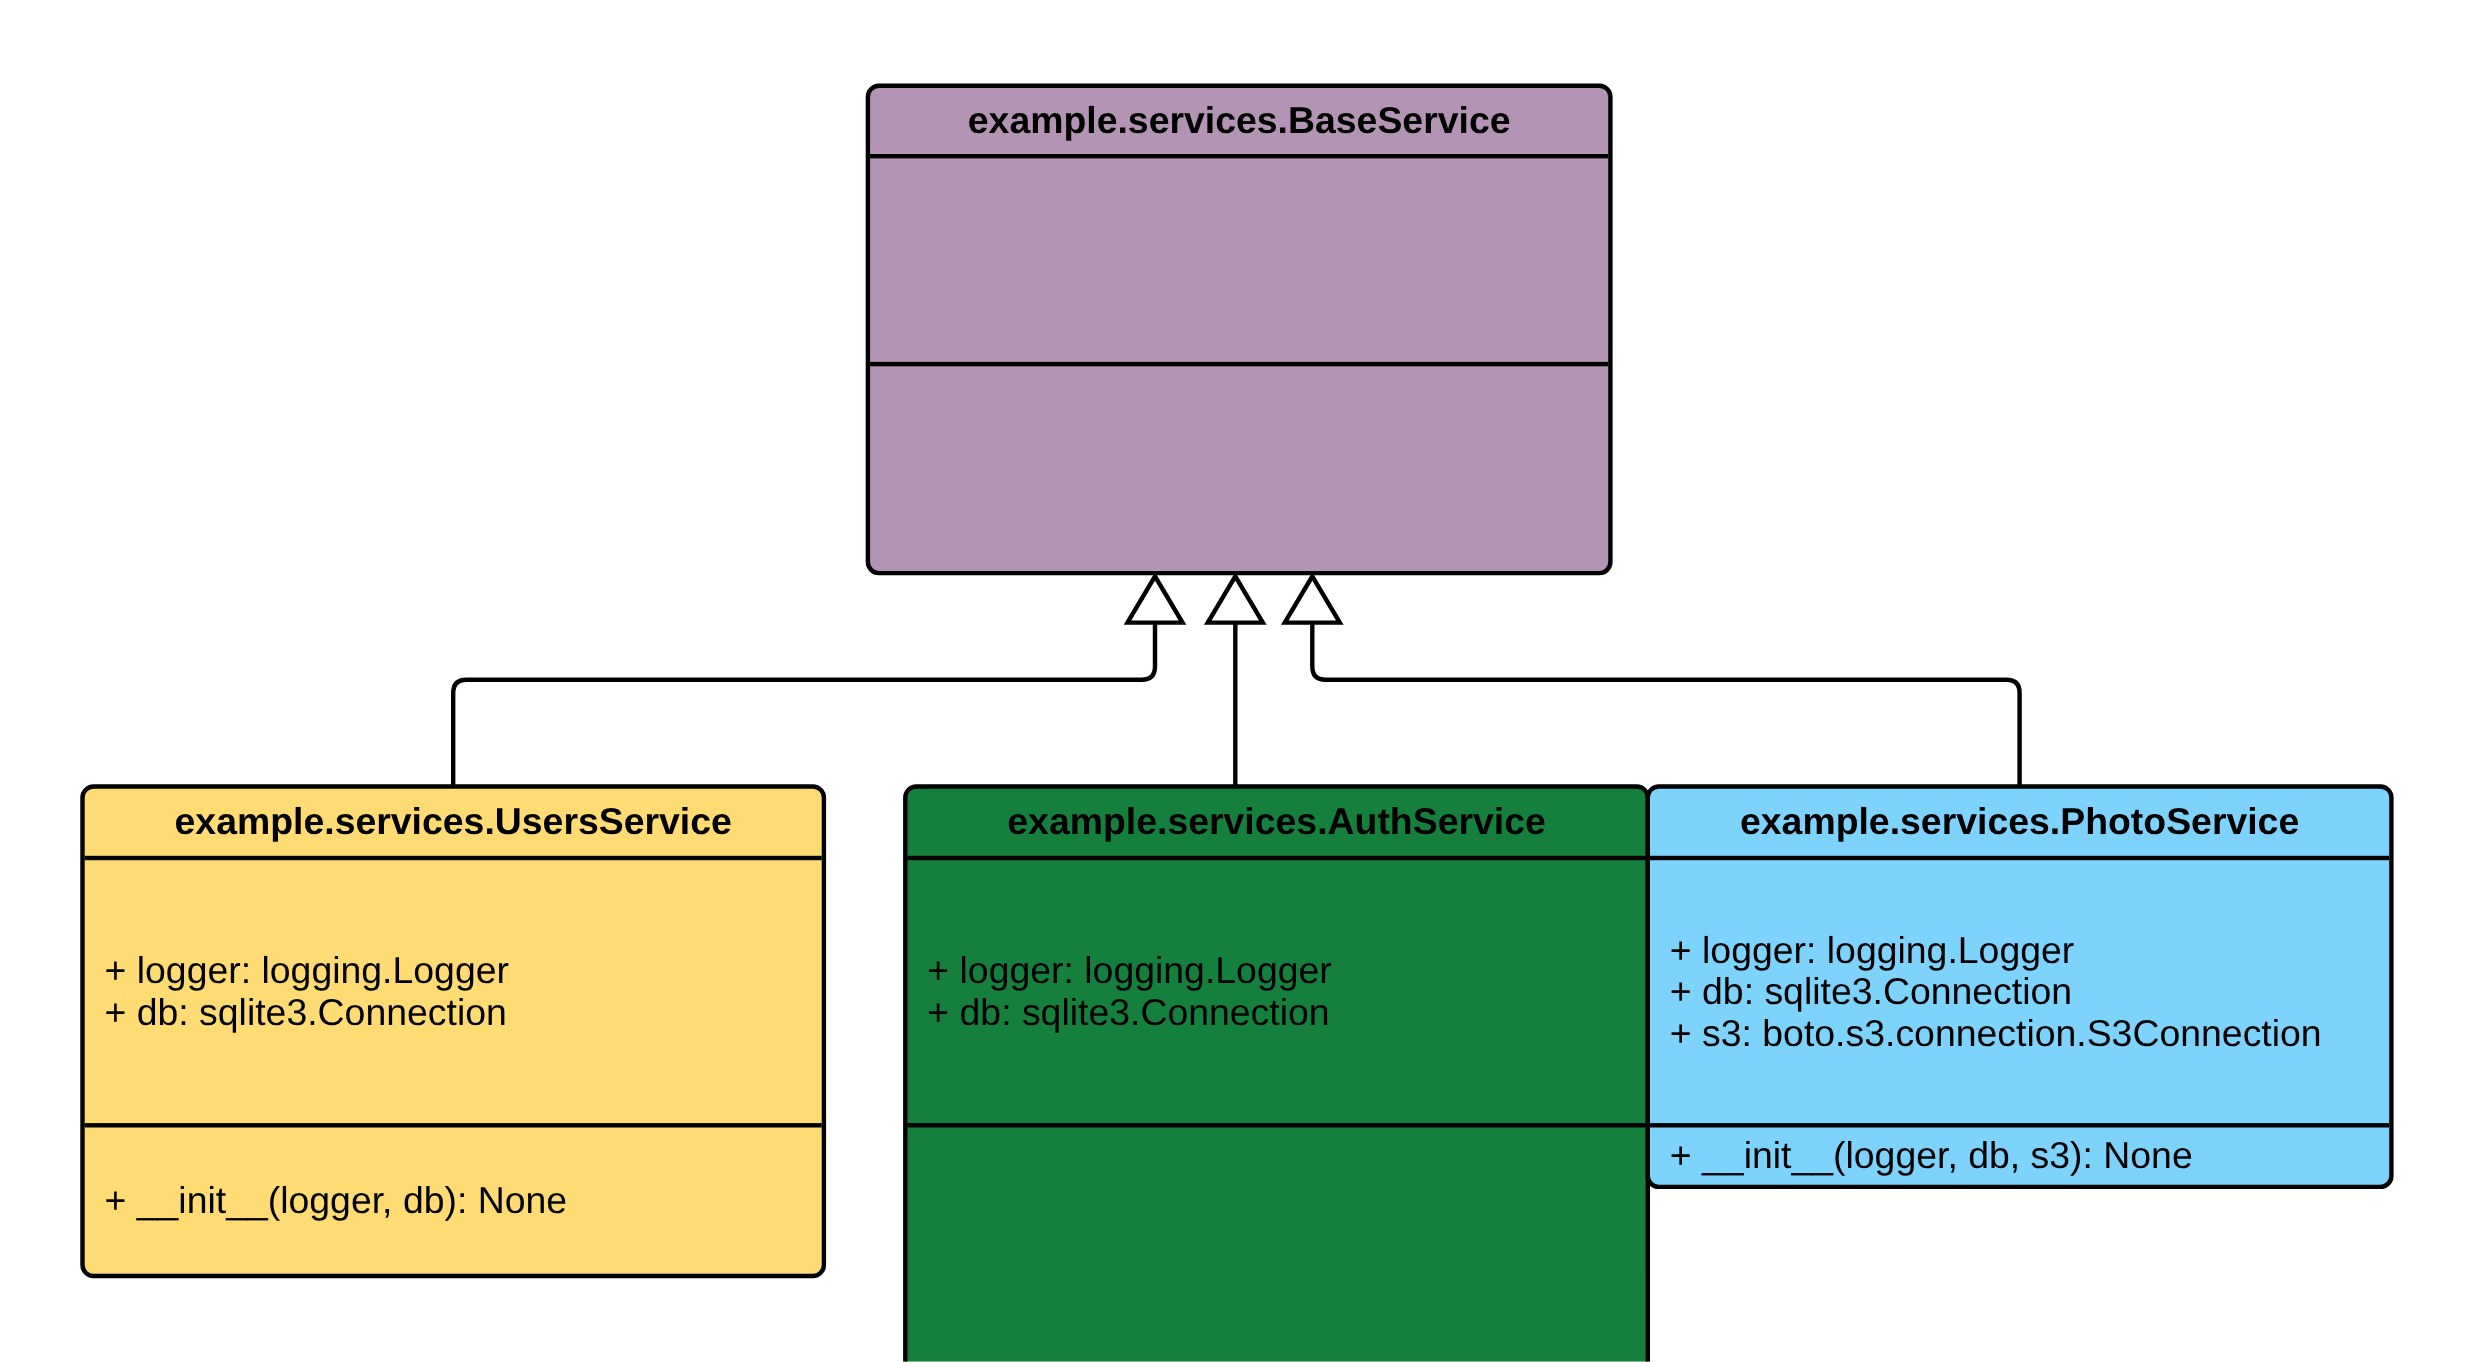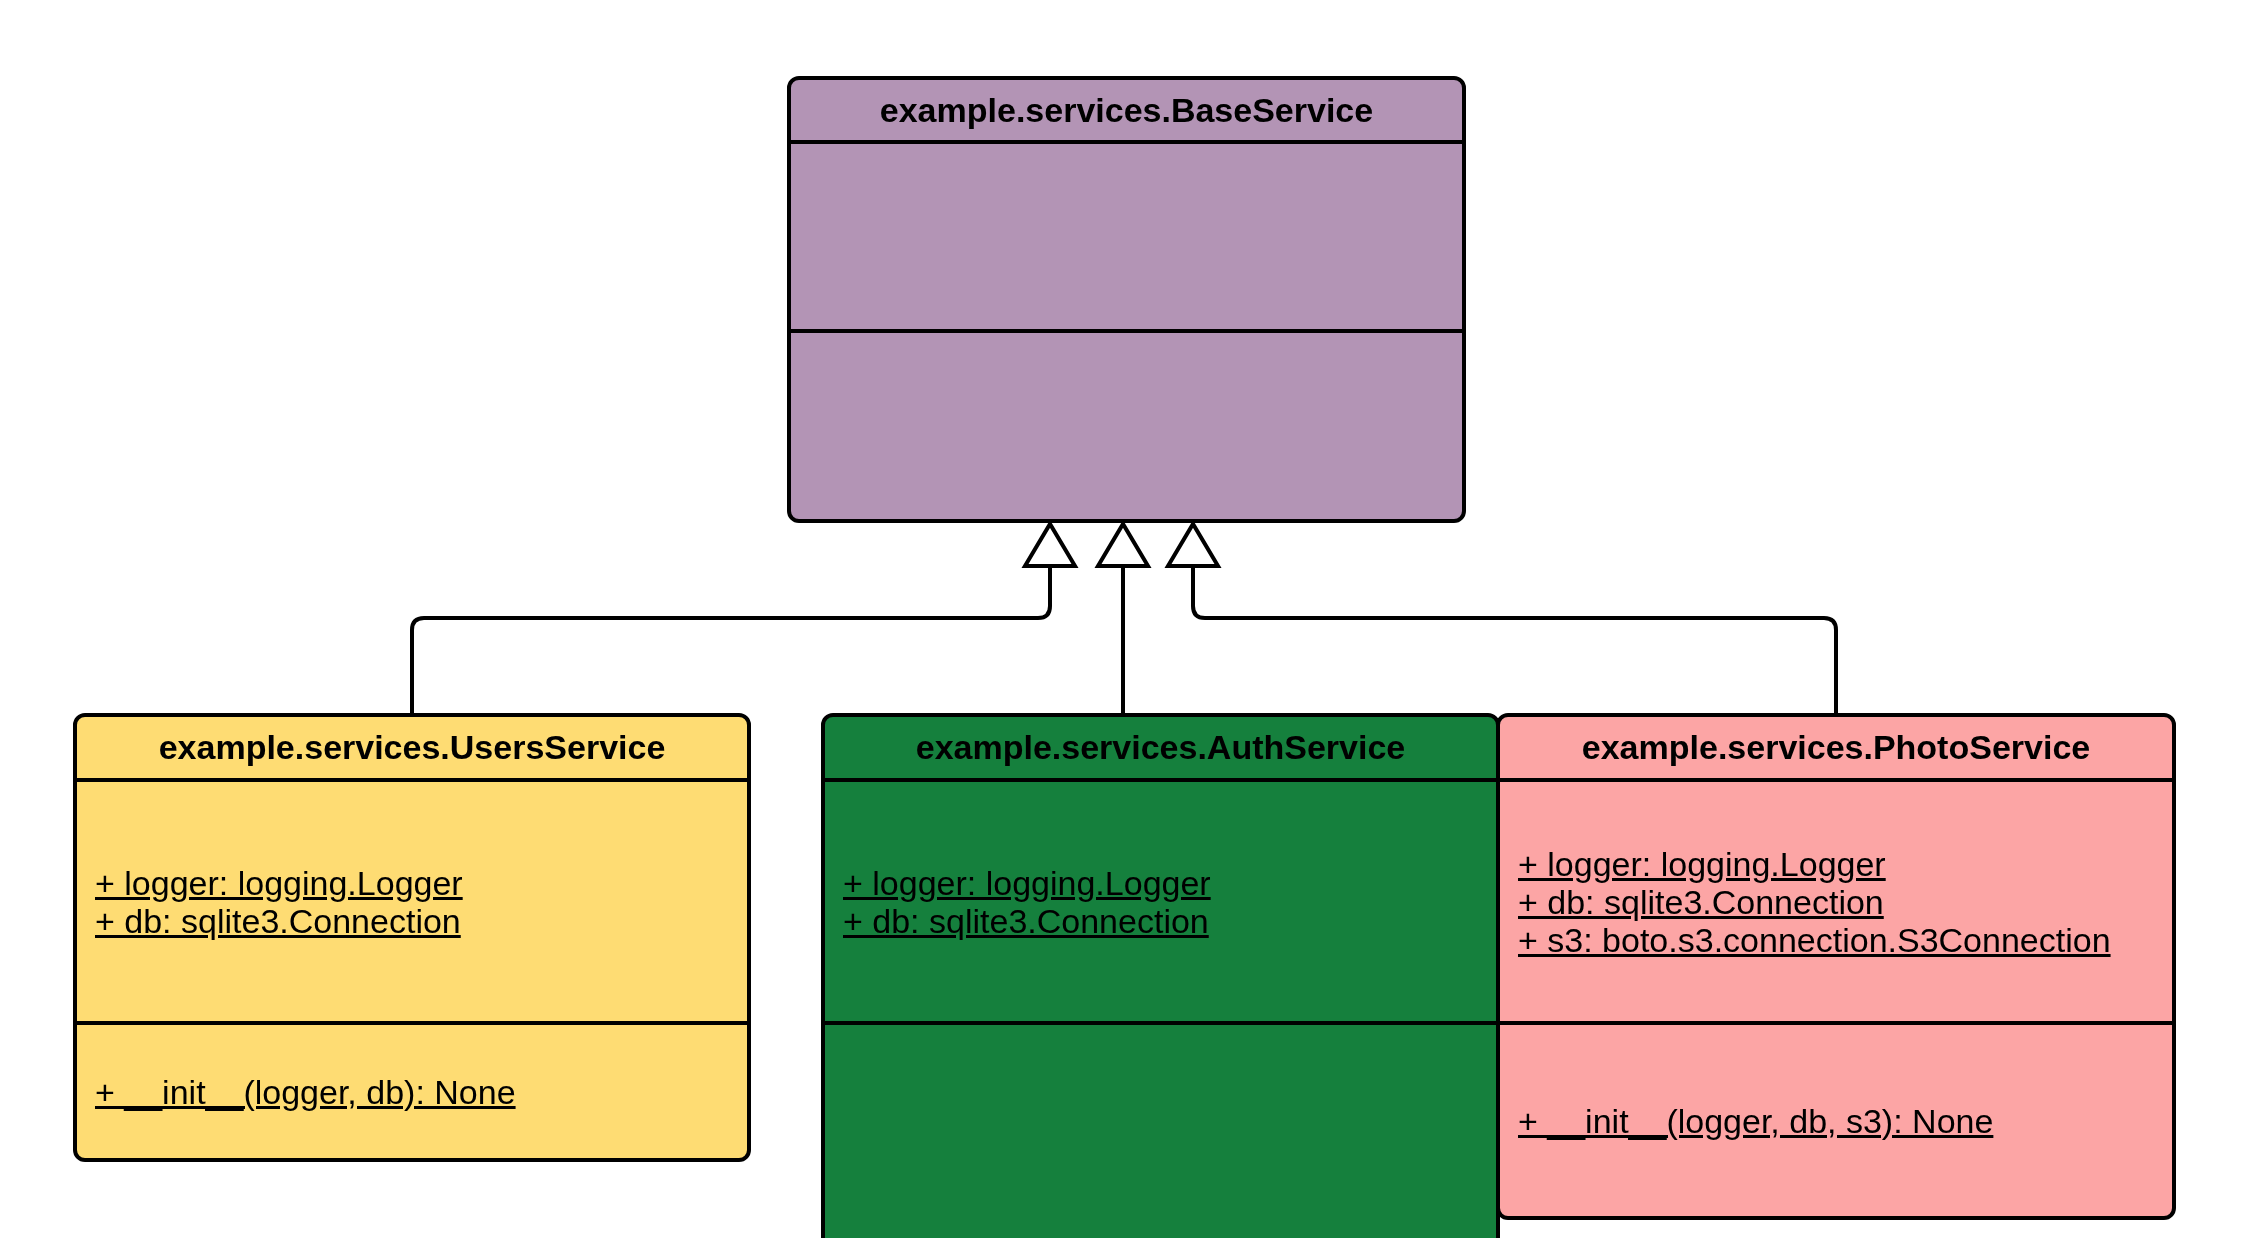--- a/index.html
+++ b/index.html
@@ -55,21 +55,20 @@
   .uml-methods {
     flex: 1 1 auto;
     display: flex;
     flex-direction: column;
     justify-content: center;
     padding: 0 18px;
   }
   .uml-line {
     line-height: 38px;
     white-space: nowrap;
-    text-decoration: underline;
   }
 </style>
 </head>
 <body>
 
 <div class="stage">
 
   <svg class="connector-layer" width="2250" height="1238" viewBox="0 0 2250 1238">
     <path d="M1050,566 V606 Q1050,618 1038,618 H424 Q412,618 412,630 V715" fill="none" stroke="#000000" stroke-width="4"></path>
     <path d="M1123,566 V715" fill="none" stroke="#000000" stroke-width="4"></path>
@@ -97,21 +96,21 @@
   </div>
 
   <div class="uml-class child" style="left: 821px; top: 713px; width: 679px; height: 578px; background-color: #15803d;">
     <div class="uml-title">example.services.AuthService</div>
     <div class="uml-attrs">
       <div class="uml-line">+ logger: logging.Logger</div>
       <div class="uml-line">+ db: sqlite3.Connection</div>
     </div>
   </div>
 
-  <div class="uml-class child" style="left: 1496px; top: 713px; width: 680px; height: 507px; background-color: #fca5a5;">
+  <div class="uml-class child" style="left: 1496px; top: 713px; width: 680px; height: 368px; background-color: #7dd3fc;">
     <div class="uml-title">example.services.PhotoService</div>
     <div class="uml-attrs">
       <div class="uml-line">+ logger: logging.Logger</div>
       <div class="uml-line">+ db: sqlite3.Connection</div>
       <div class="uml-line">+ s3: boto.s3.connection.S3Connection</div>
     </div>
     <div class="uml-methods">
       <div class="uml-line">+ __init__(logger, db, s3): None</div>
     </div>
   </div>

